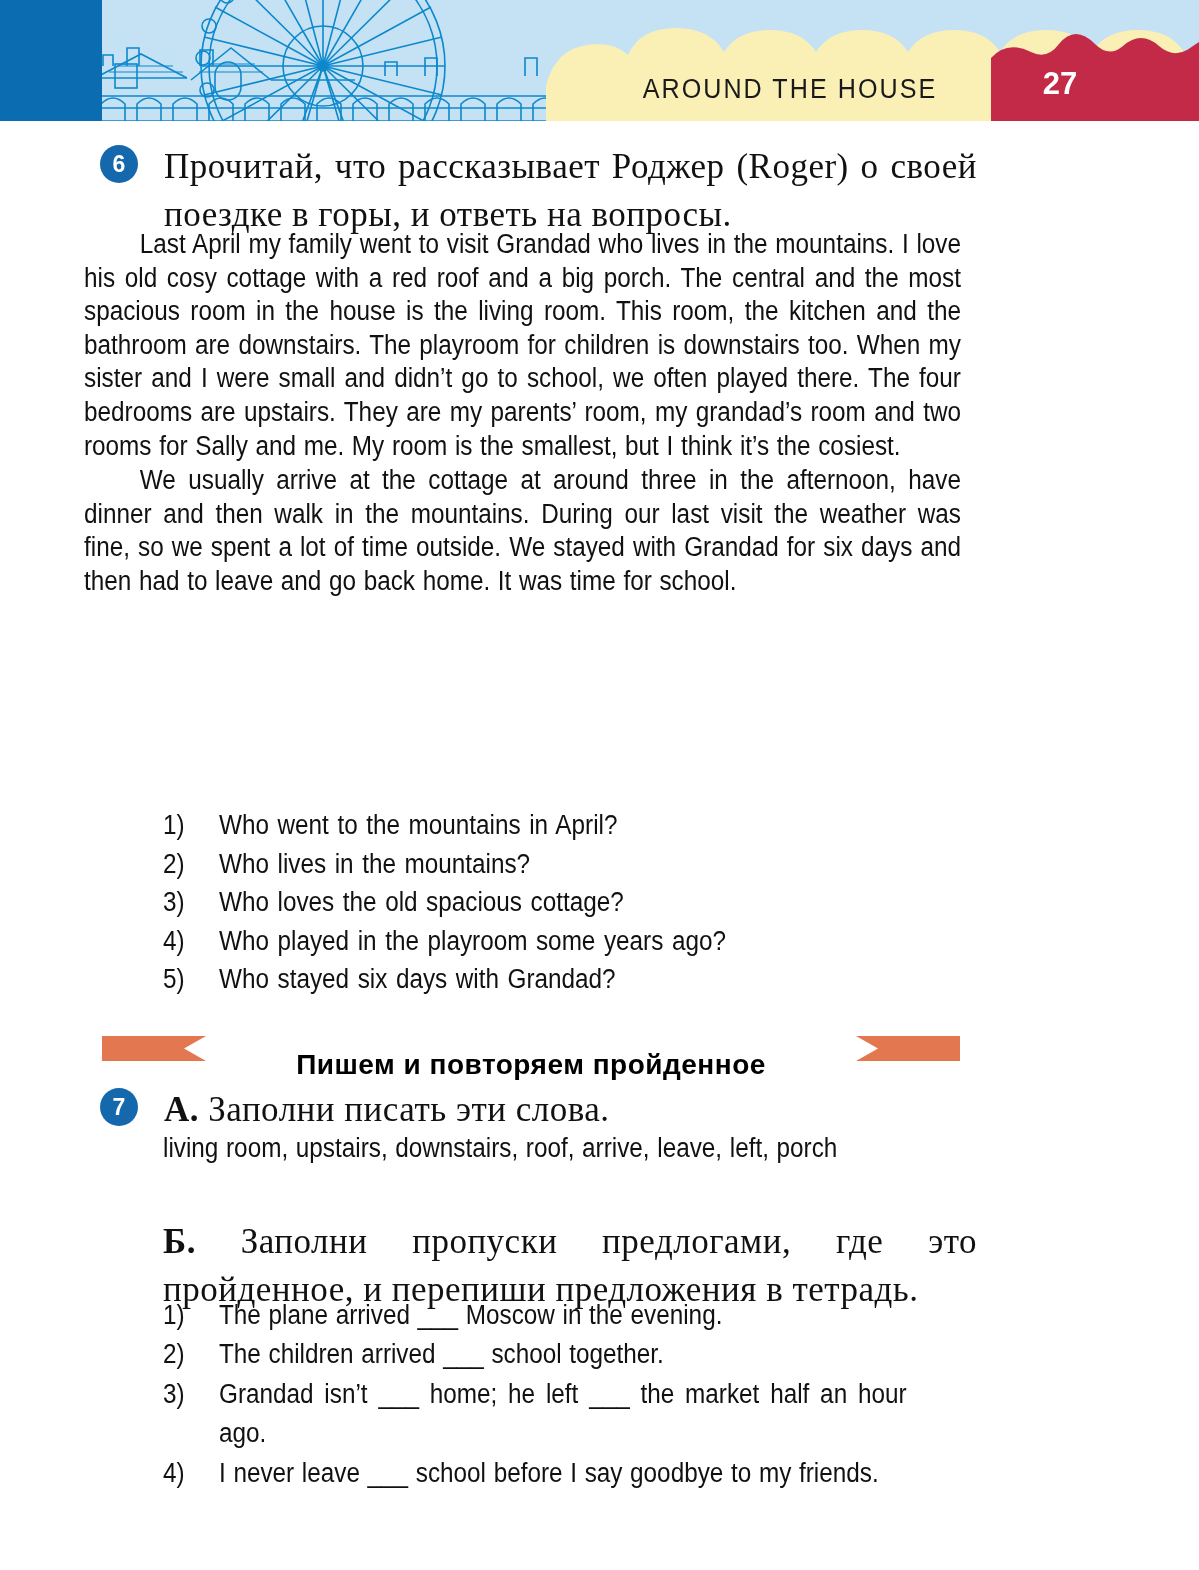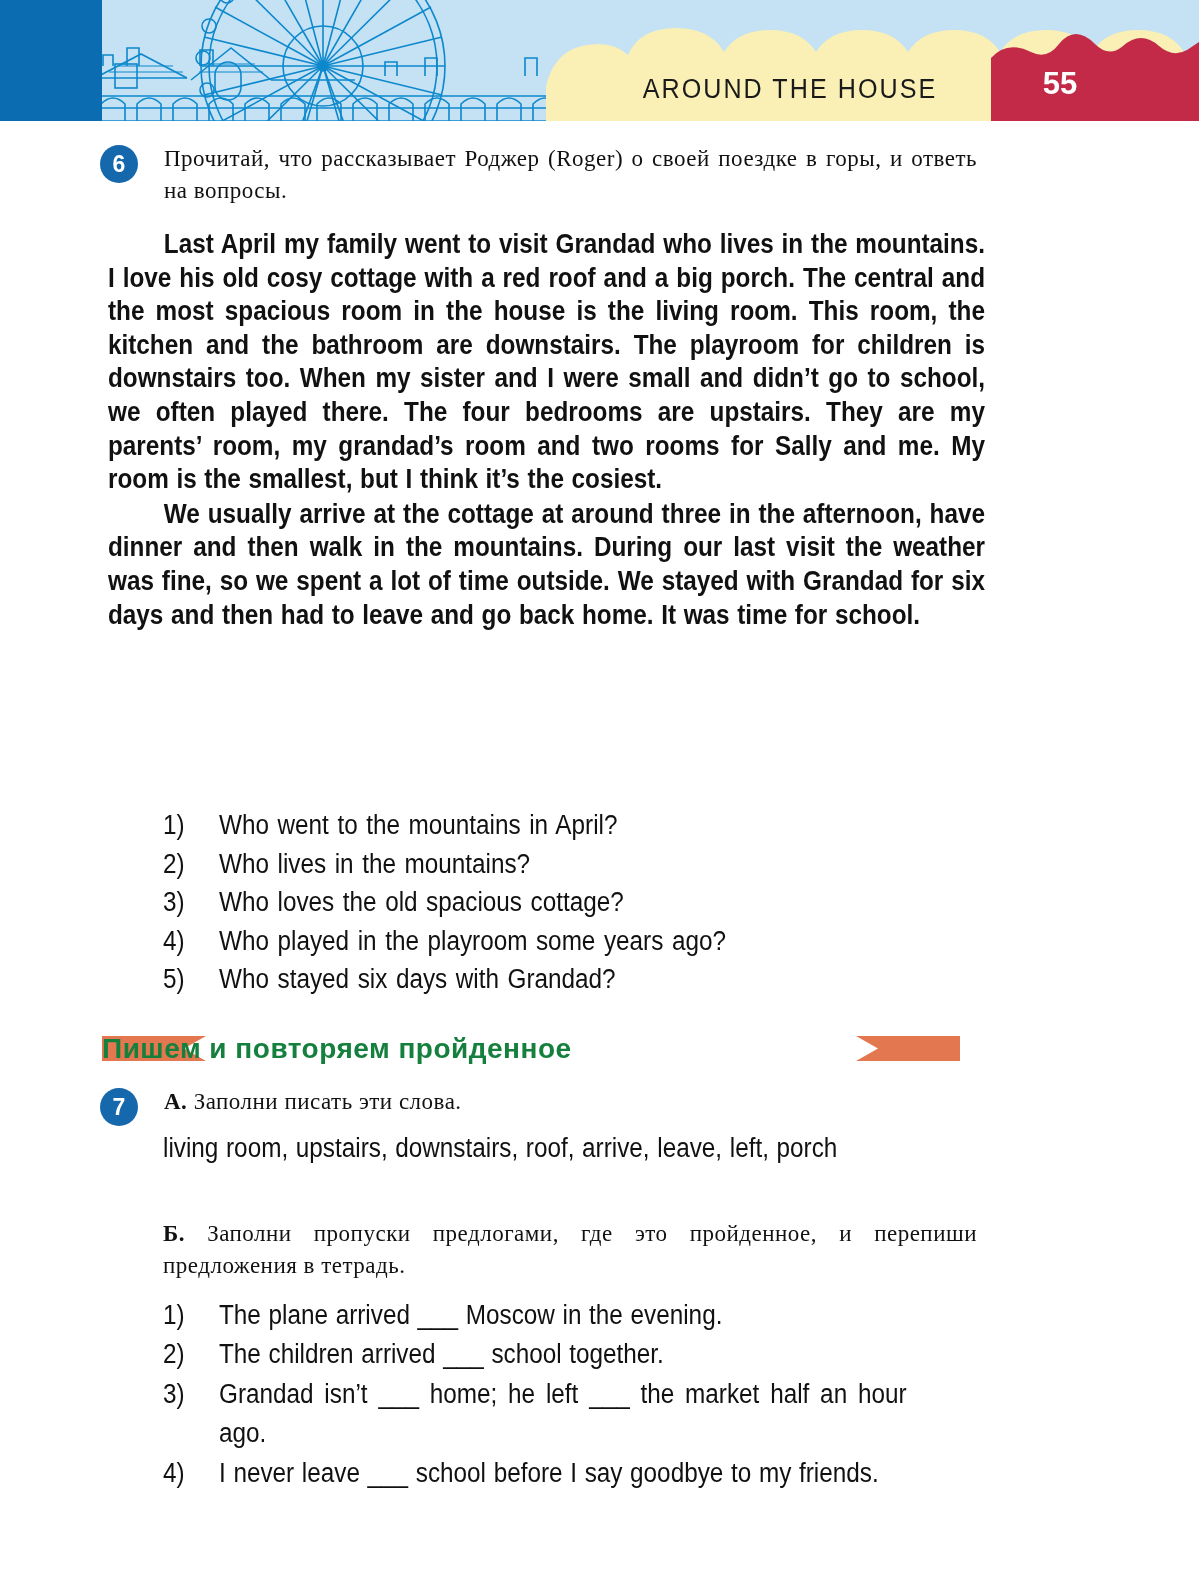--- a/index.html
+++ b/index.html
@@ -96,21 +96,21 @@
     color: #ffffff;
     font-family: "Liberation Sans", sans-serif;
     font-size: 23px;
     font-weight: bold;
     text-align: center;
     line-height: 38px;
   }
 
   .ru {
     font-family: "Liberation Serif", serif;
-    font-size: 23px;
+    font-size: 35px;
     line-height: 1.37;
     color: #111111;
     text-align: justify;
     letter-spacing: 0.5px;
   }
   .ru b { font-weight: bold; }
 
   .en {
     font-family: "Liberation Sans", sans-serif;
     font-size: 27px;
@@ -127,23 +127,22 @@
   
   #ex6-instruction {
     position: absolute;
     left: 164px; top: 143px;
     width: 813px;
   }
   #ex6-marker { top: 145px; }
 
   #story {
     position: absolute;
-    left: 108px; top: 228px;
+    left: 84px; top: 228px;
     width: 877px;
-    font-weight: bold;
   }
   #story p { margin: 0; text-indent: 62px; }
   #story p + p { margin-top: 1px; }
 
   
   #questions {
     position: absolute;
     left: 163px; top: 806px;
     width: 820px;
   }
@@ -163,26 +162,27 @@
   .qtext { word-spacing: 2px; }
 
   
   .section-banner {
     position: absolute;
     left: 102px; top: 1032px;
     width: 858px; height: 33px;
   }
   .sb-title {
     position: absolute;
-    left: 0; top: 0;
+    left: 0; top: 16px;
     width: 858px;
+    text-align: center;
     font-family: "Liberation Sans", sans-serif;
     font-size: 28px;
     font-weight: bold;
-    color: #15803d;
+    color: #000000;
     line-height: 33px;
     letter-spacing: 0.5px;
     z-index: 3;
   }
 
   
   #ex7-marker { top: 1088px; }
   #ex7-instruction {
     position: absolute;
     left: 164px; top: 1086px;
@@ -330,21 +330,21 @@
   <div class="banner-red">
     <svg width="208" height="121" viewBox="0 0 208 121" preserveAspectRatio="none" xmlns="http://www.w3.org/2000/svg">
       <path fill="#c32a47" d="M0,121 L0,58
         Q16,40 40,52 Q56,60 68,44 Q84,24 104,44 Q118,58 132,46
         Q150,30 168,46 Q182,58 196,50 Q202,46 208,42 L208,121 Z"></path>
     </svg>
   </div>
 
   <div class="header-title">AROUND  THE  HOUSE</div>
 
-  <div class="page-number">55</div>
+  <div class="page-number">27</div>
 </div>
 
 <div class="content"></div>
 
 <div class="marker" id="ex6-marker">6</div>
 
 <div class="ru" id="ex6-instruction">Прочитай, что рассказывает Роджер (Roger) о своей поездке в горы, и ответь на вопросы.</div>
 
 <div id="story">
   <p class="en">Last April my family went to visit Grandad who lives in the mountains. I love his old cosy cottage with a red roof and a big porch. The central and the most spacious room in the house is the living room. This room, the kitchen and the bathroom are downstairs. The playroom for children is downstairs too. When my sister and I were small and didn’t go to school, we often played there. The four bedrooms are upstairs. They are my parents’ room, my grandad’s room and two rooms for Sally and me. My room is the smallest, but I think it’s the cosiest.</p>

